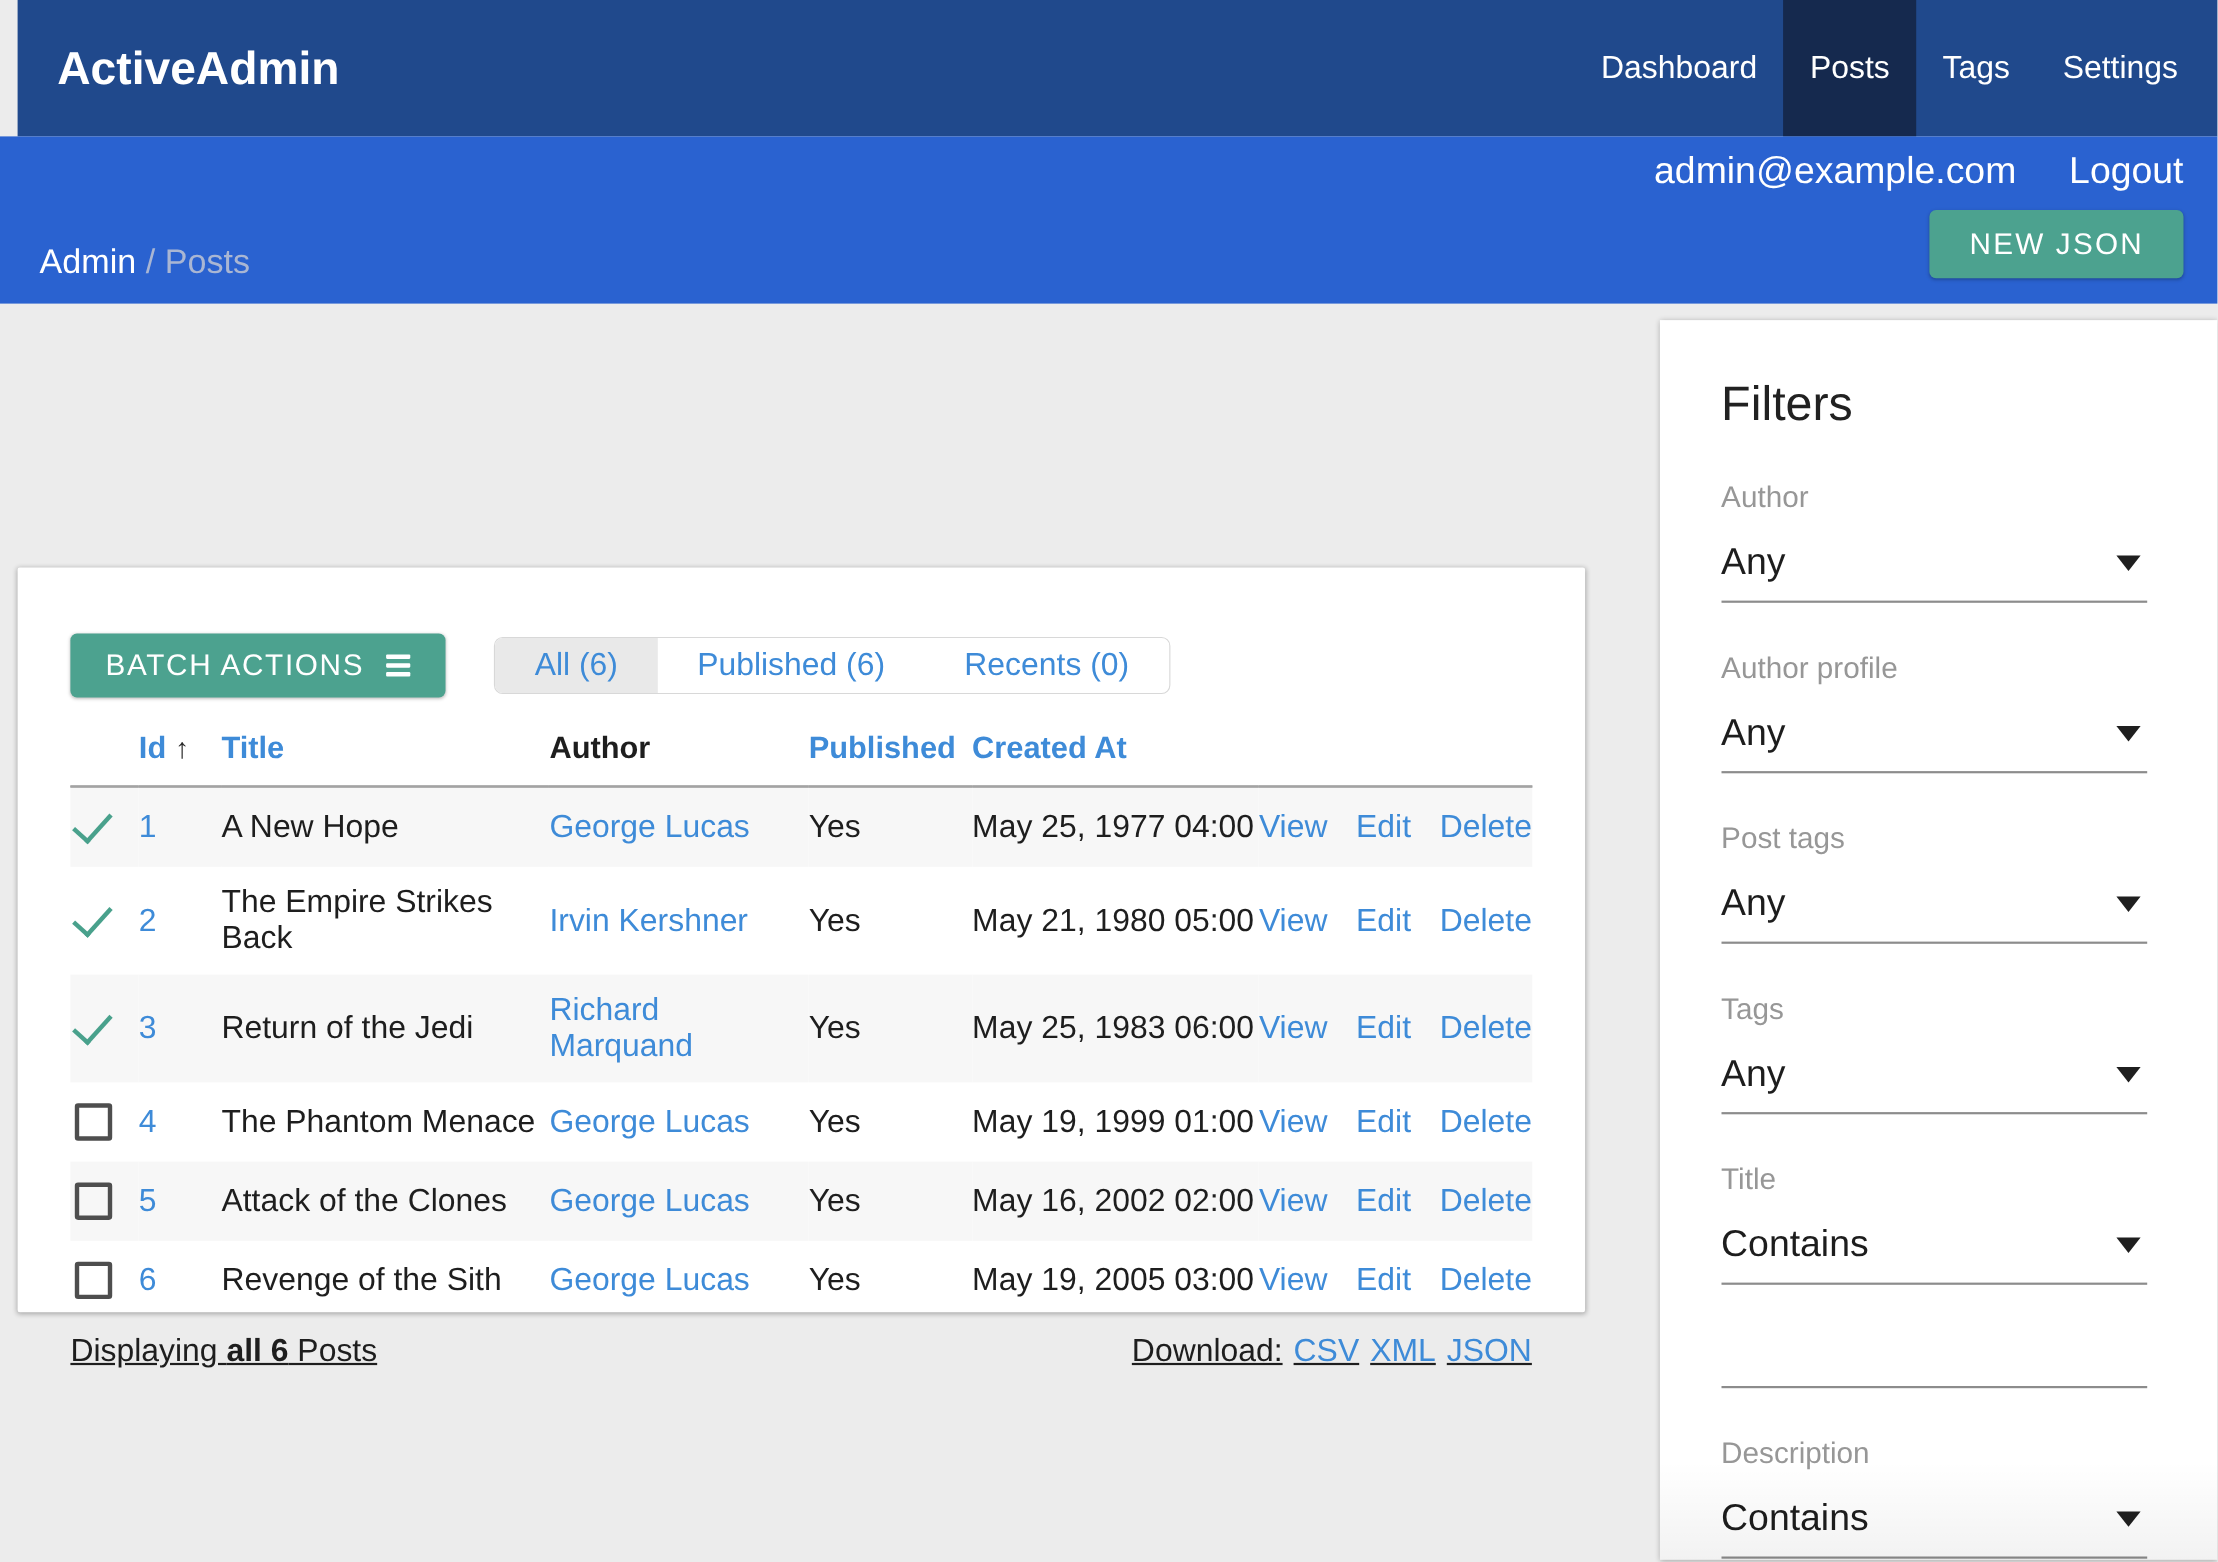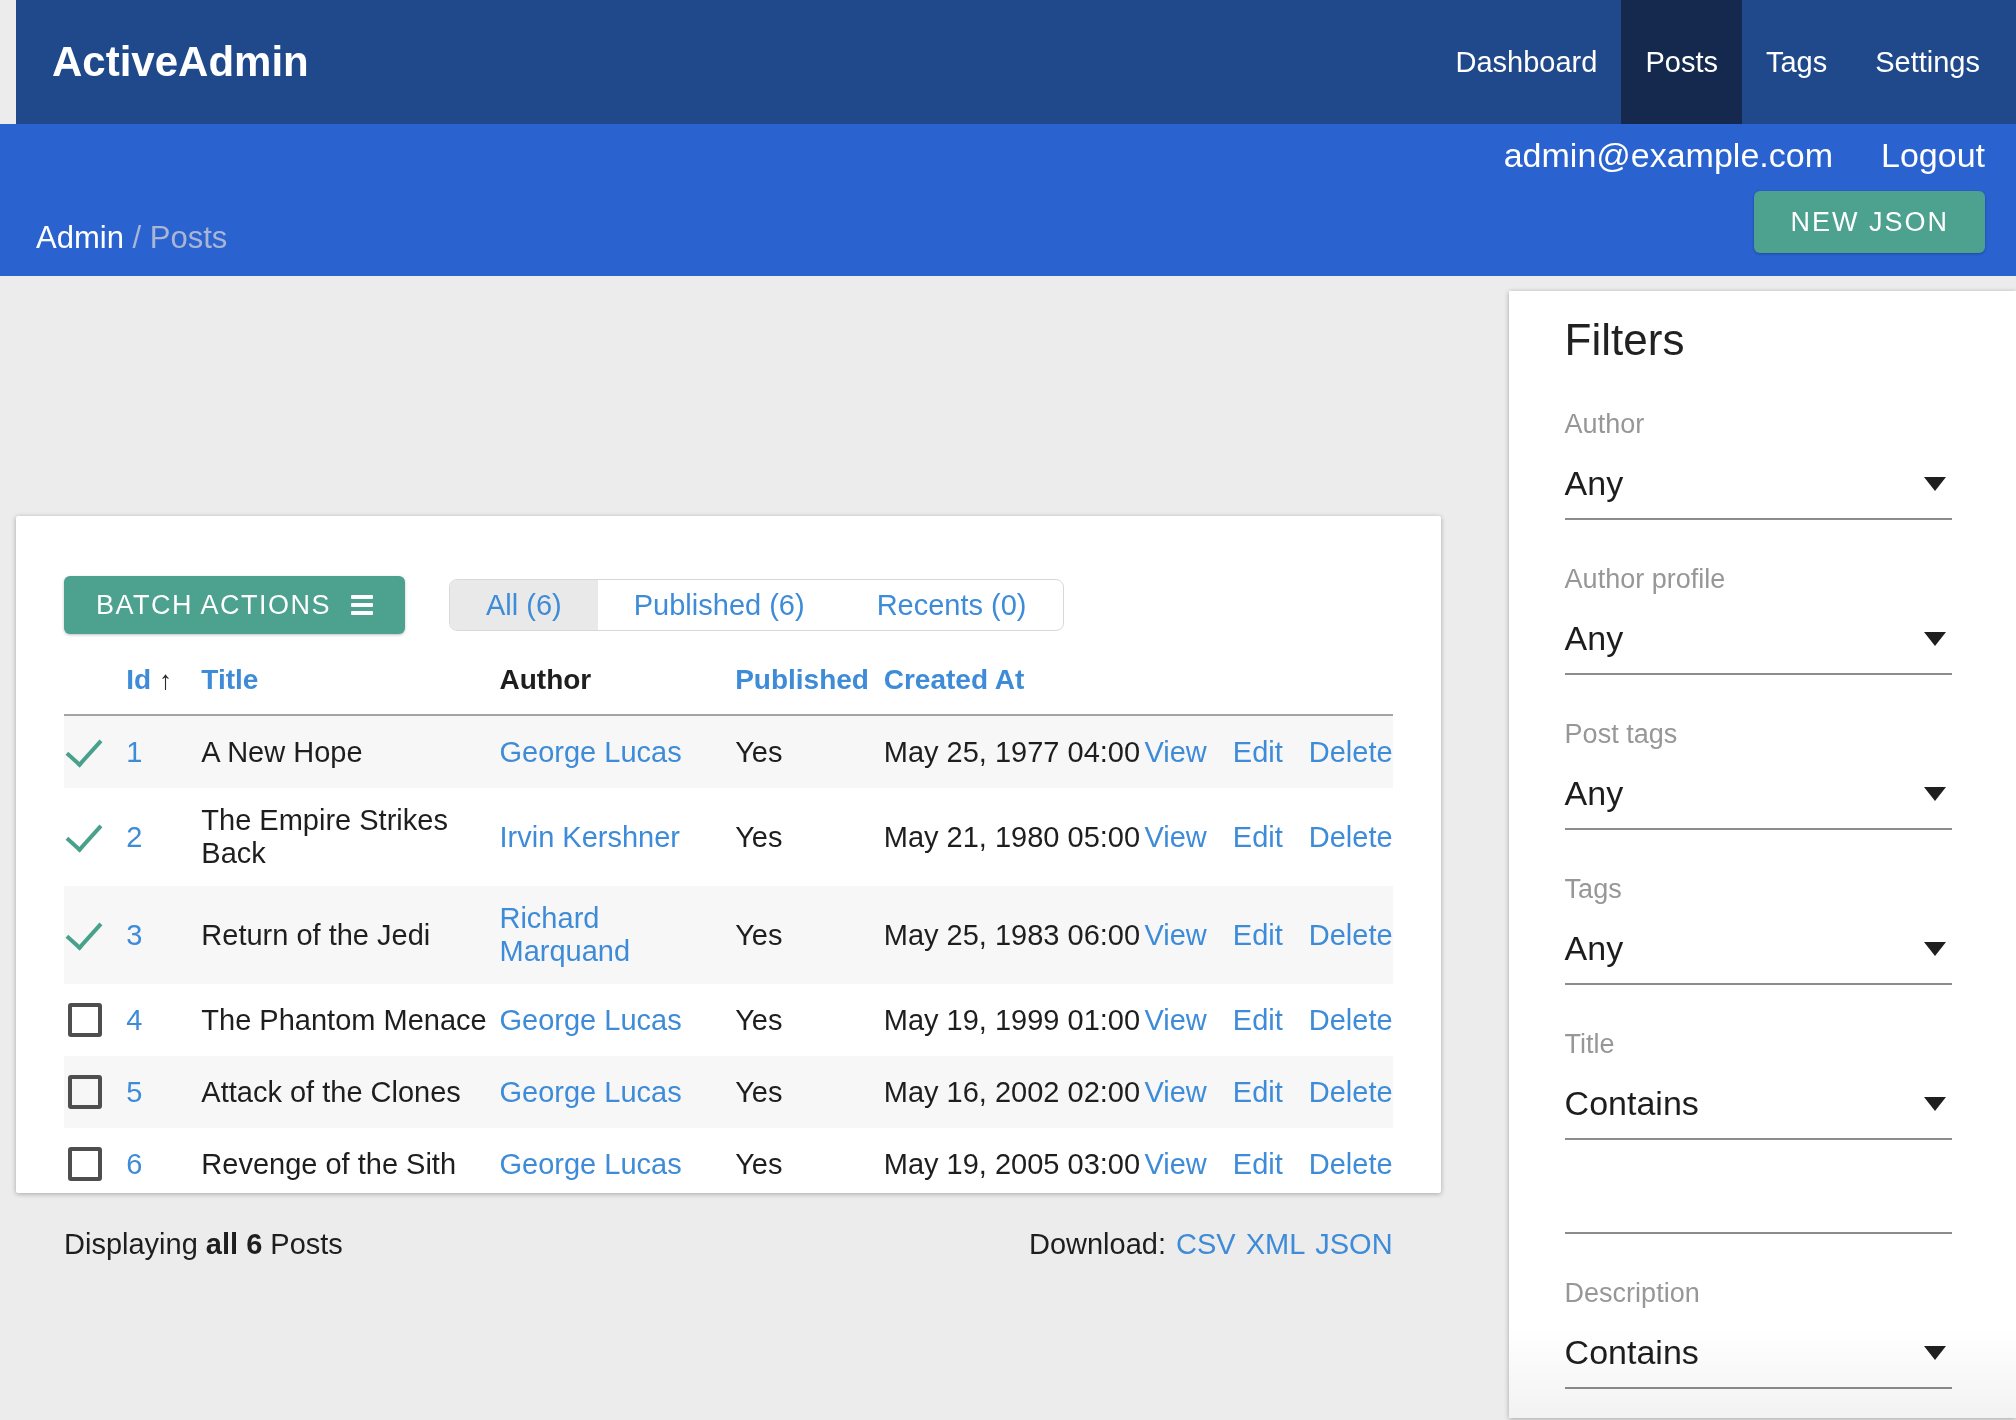--- a/index.html
+++ b/index.html
@@ -90,30 +90,31 @@
     content:""; position:absolute; left:3px; top:7px; width:30px; height:15px;
     border-left:4px solid #49a18c; border-bottom:4px solid #49a18c;
     transform:rotate(-48deg);
   }
   .check[data-state="false"]::after {
     content:""; position:absolute; left:4px; top:3px; width:26px; height:26px;
     border:4px solid #4e4e4e; border-radius:3px;
   }
 
   .card-footer {
-    display:flex; justify-content:space-between; align-items:center; margin-top:28px;
+    display:flex; justify-content:space-between; align-items:center; margin-top:12px;
     font-size:29px;
+    text-decoration:underline;
   }
   .download .link { margin-left:10px; }
 
   
   .filter-card {
     margin-left:68px; width:511px; height:1127px; background:#fff;
     box-shadow:0 1px 5px rgba(0,0,0,.3); position:relative;
-    padding:24px 64px 0 56px;
+    padding:52px 64px 0 56px;
   }
   .filter-card::after {
     content:""; position:absolute; left:0; bottom:0; width:100%; height:90px;
     background:linear-gradient(to bottom, rgba(0,0,0,0), rgba(0,0,0,0.05));
     pointer-events:none;
   }
   .filters-title { font-size:44px; font-weight:500; color:#212121; }
   .filter-group { margin-top:44px; }
   .filter-label { font-size:27px; color:#979797; }
   .filter-select {

